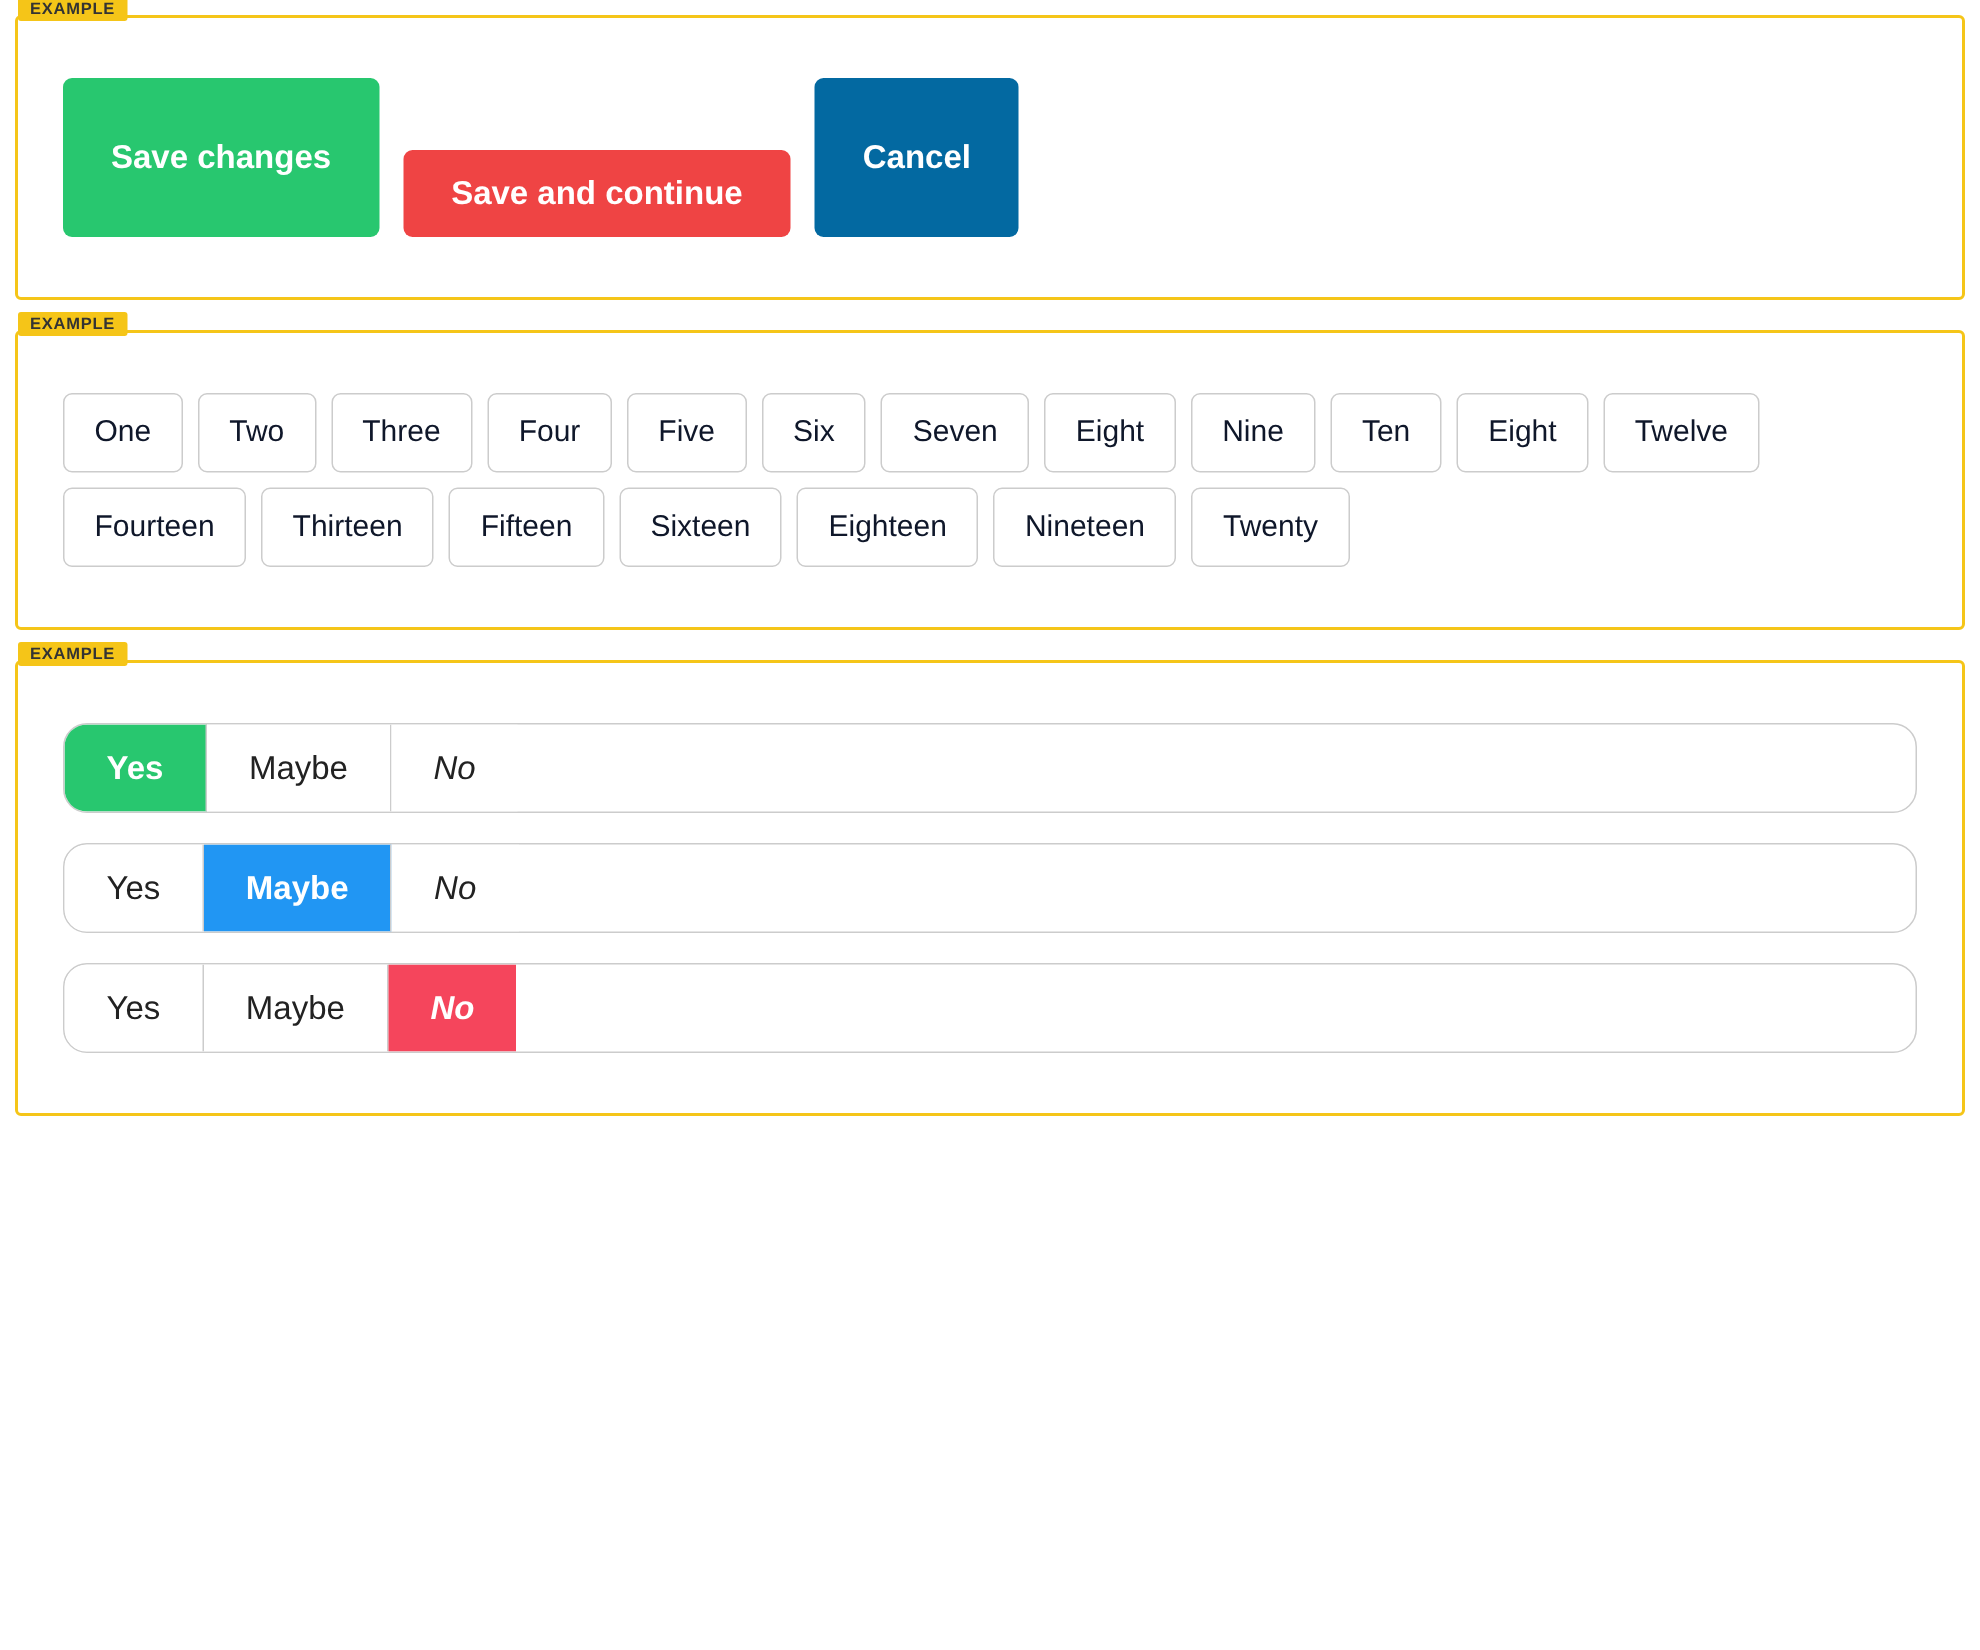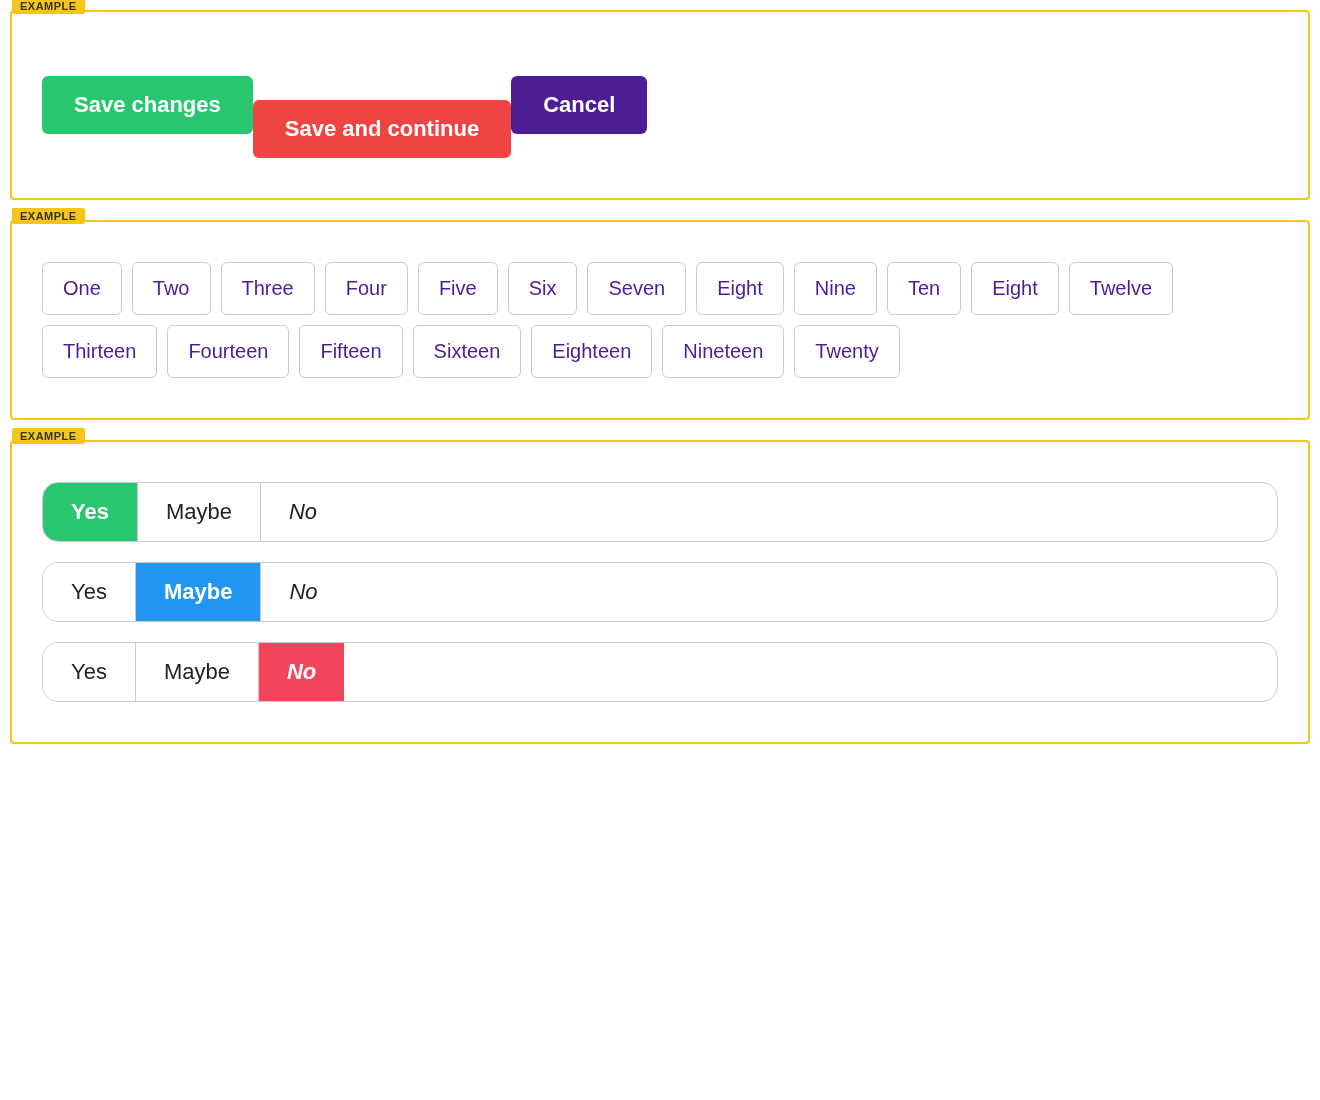--- a/index.html
+++ b/index.html
@@ -32,21 +32,21 @@
       font-weight: 700;
       letter-spacing: 0.5px;
       padding: 2px 8px;
       border-radius: 2px;
       text-transform: uppercase;
     }
 
     
     .buttons-row {
       display: flex;
-      align-items: center;
+      gap: 16px;
       padding: 10px 0;
     }
 
     .btn {
       padding: 18px 32px;
       font-size: 22px;
       font-weight: 600;
       border: none;
       border-radius: 6px;
       cursor: pointer;
@@ -57,39 +57,39 @@
     .btn-green {
       background: #28c76f;
     }
 
     .btn-blue {
       background: #ef4444;
       margin-top: 48px;
     }
 
     .btn-pink {
-      background: #4c1d95;
+      background: #0369a1;
     }
 
     
     .tags-container {
       display: flex;
       flex-wrap: wrap;
       gap: 10px;
       padding: 10px 0;
     }
 
     .tag-btn {
       border: 1.5px solid #ccc;
       border-radius: 6px;
       background: #fff;
       font-size: 20px;
       padding: 14px 20px;
       cursor: pointer;
-      color: #4c1d95;
+      color: #0f172a;
     }
 
     
     .toggle-groups {
       display: flex;
       flex-direction: column;
       gap: 20px;
       padding: 10px 0;
     }
 
@@ -154,22 +154,22 @@
     <button class="tag-btn">Three</button>
     <button class="tag-btn">Four</button>
     <button class="tag-btn">Five</button>
     <button class="tag-btn">Six</button>
     <button class="tag-btn">Seven</button>
     <button class="tag-btn">Eight</button>
     <button class="tag-btn">Nine</button>
     <button class="tag-btn">Ten</button>
     <button class="tag-btn">Eight</button>
     <button class="tag-btn">Twelve</button>
+    <button class="tag-btn">Fourteen</button>
     <button class="tag-btn">Thirteen</button>
-    <button class="tag-btn">Fourteen</button>
     <button class="tag-btn">Fifteen</button>
     <button class="tag-btn">Sixteen</button>
     <button class="tag-btn">Eighteen</button>
     <button class="tag-btn">Nineteen</button>
     <button class="tag-btn">Twenty</button>
   </div>
 </div>
 
 <div class="example-section">
   <span class="example-label">EXAMPLE</span>

